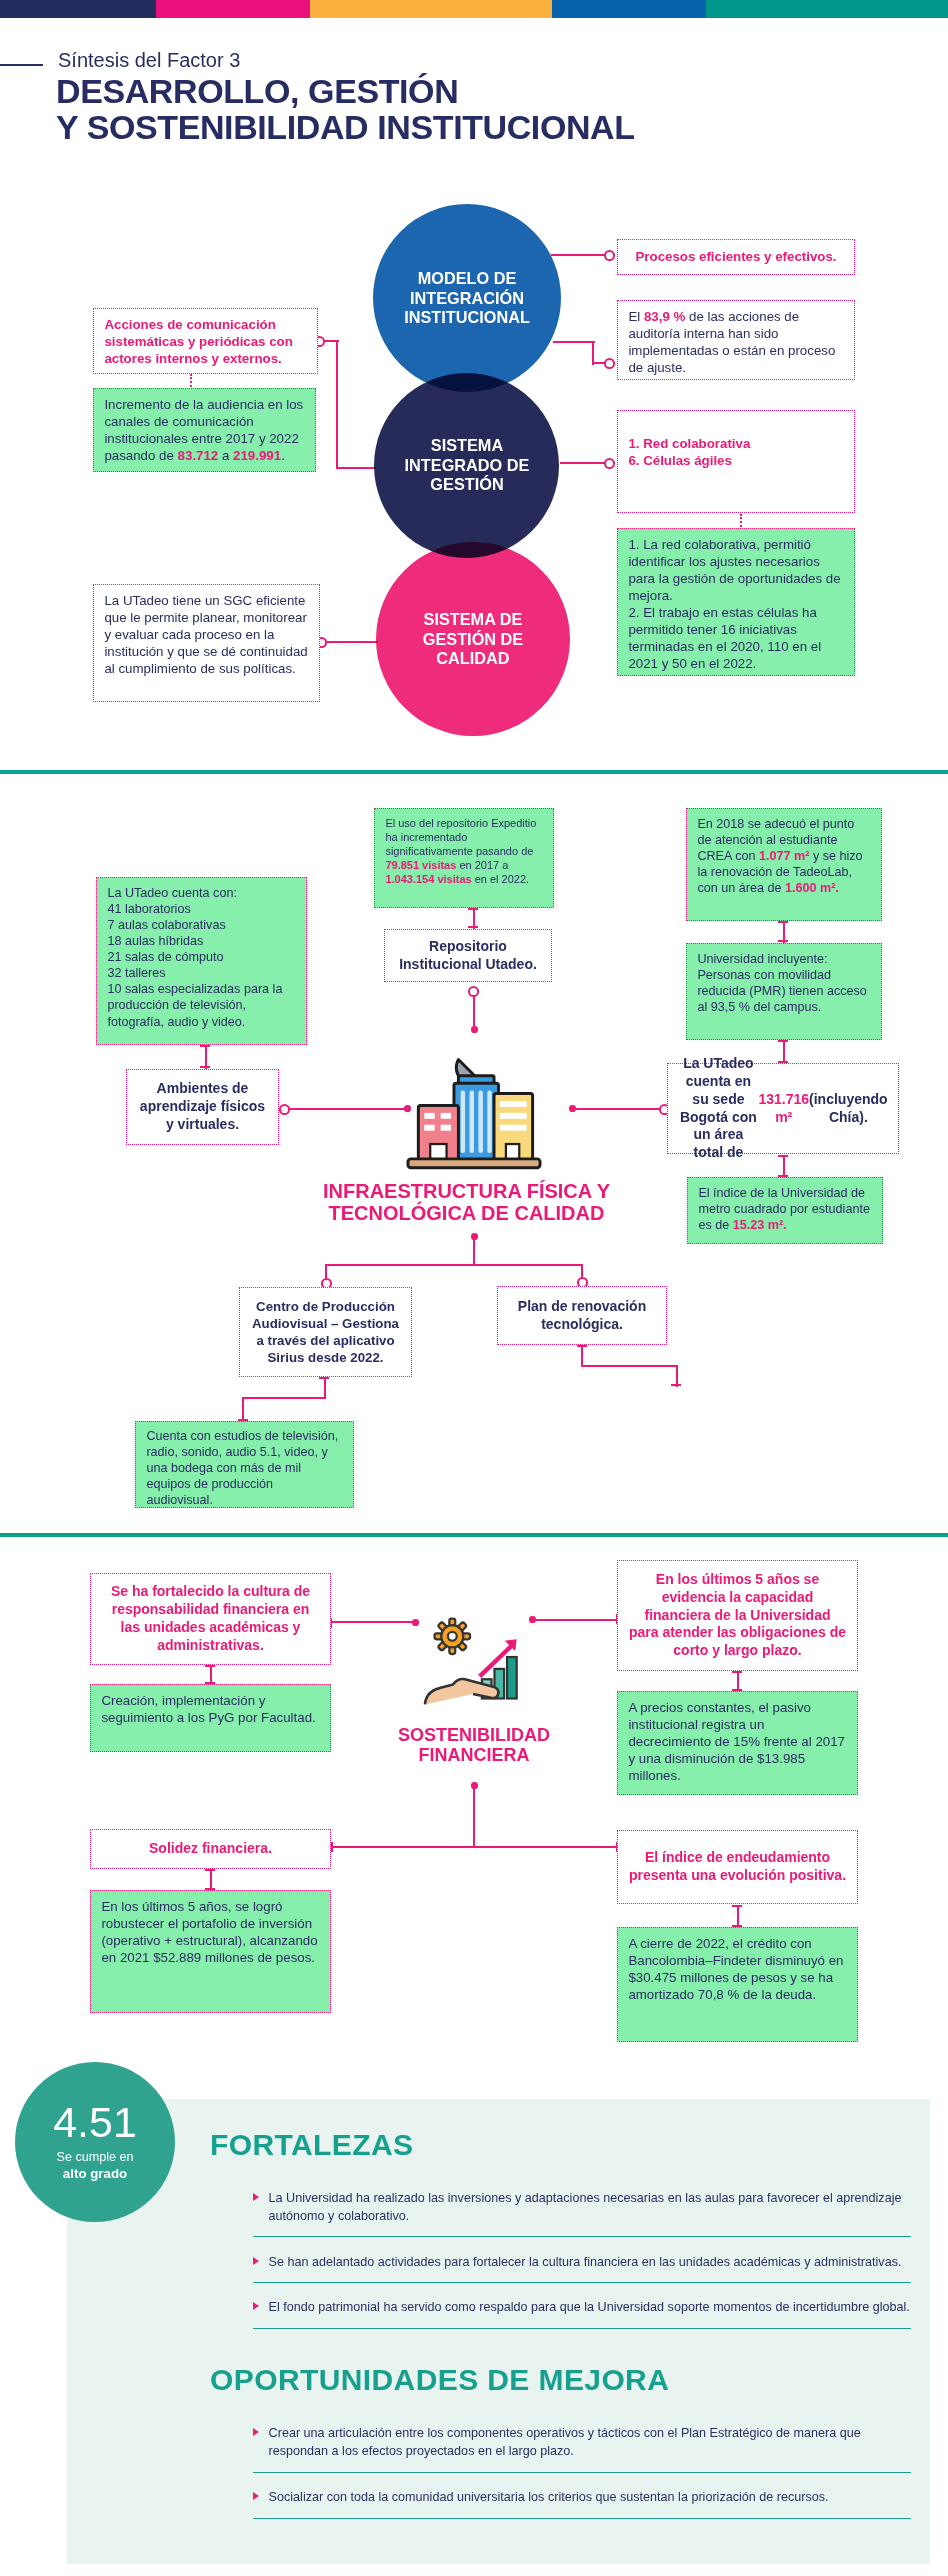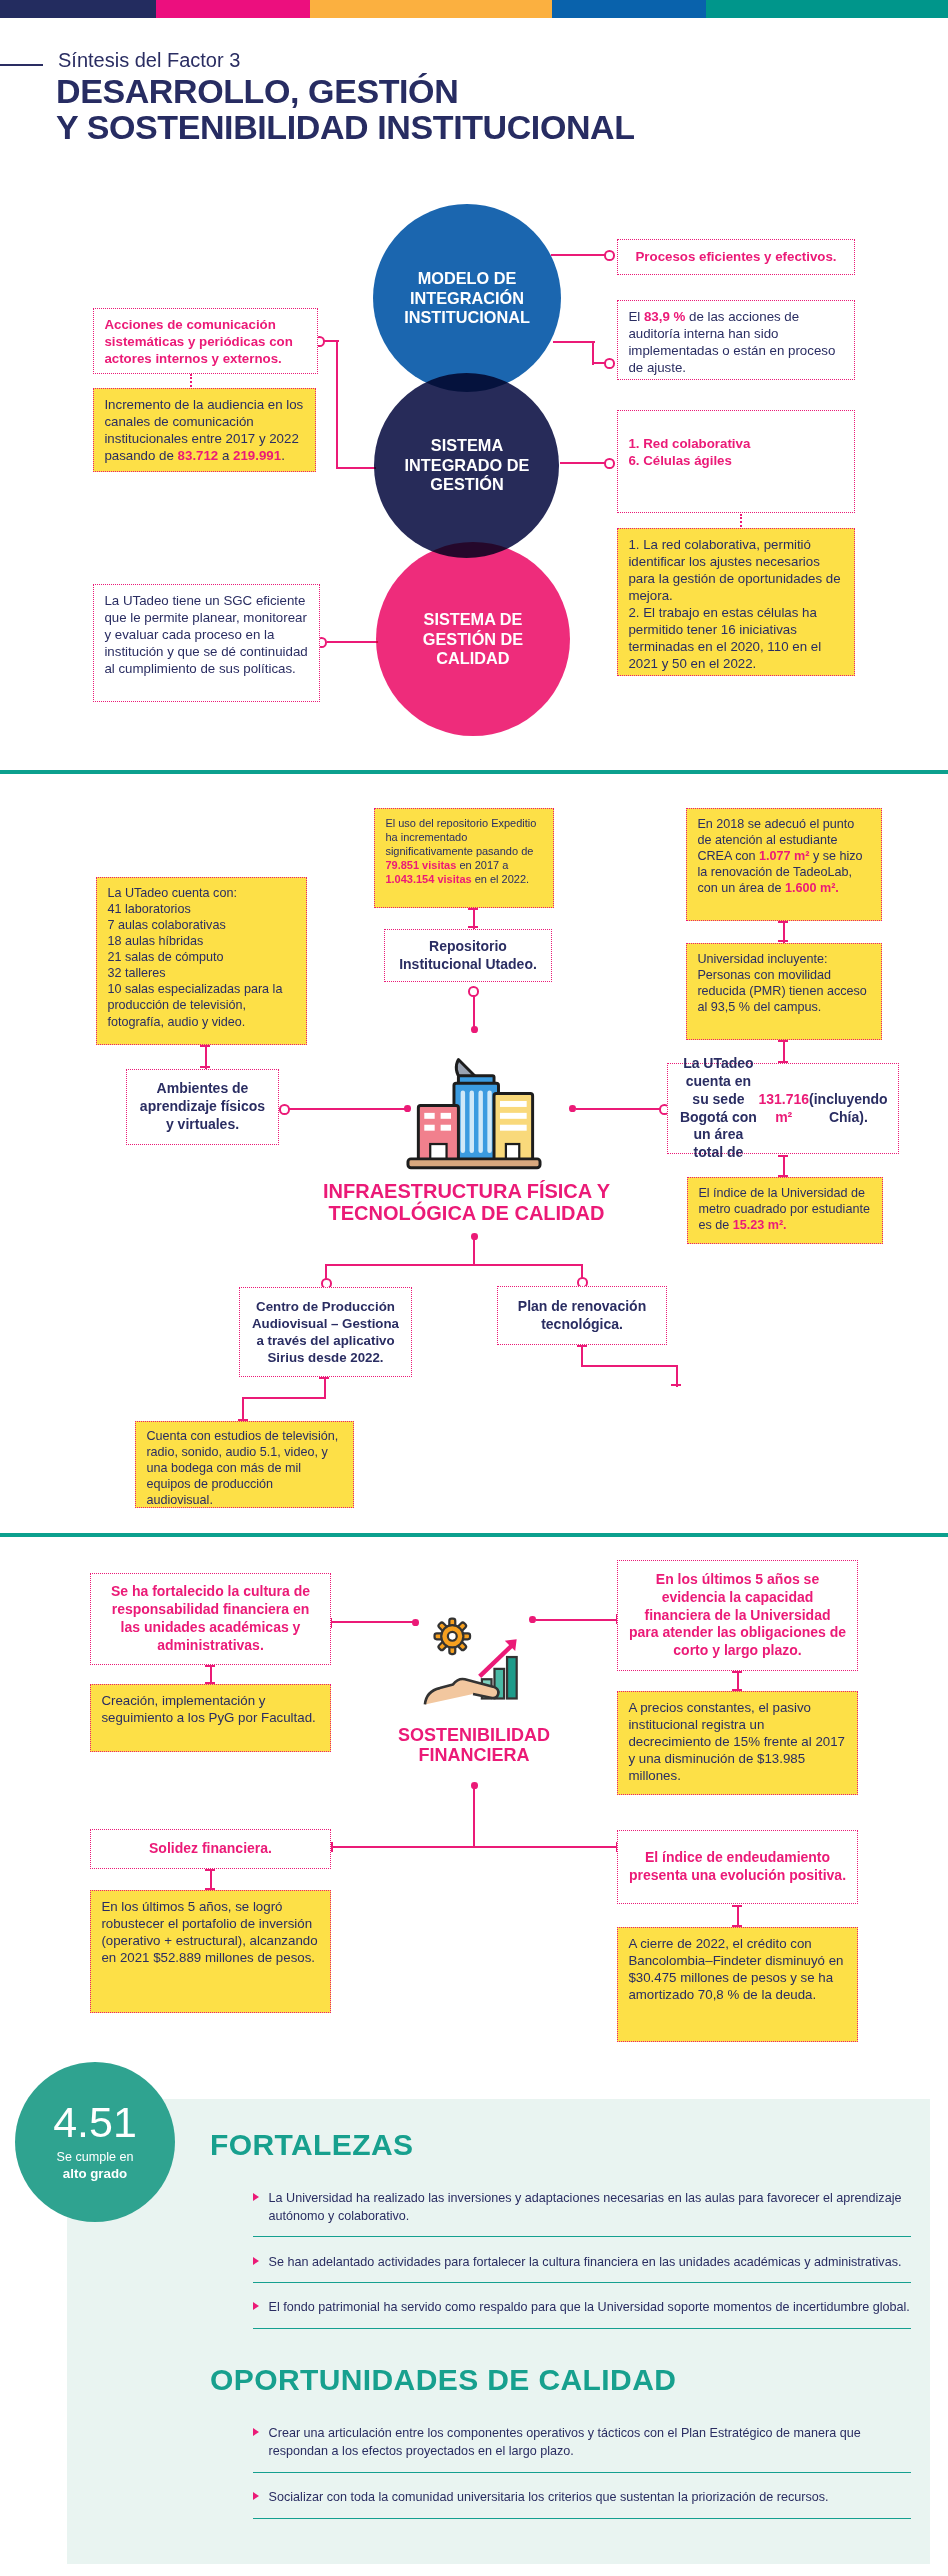--- a/index.html
+++ b/index.html
@@ -13,21 +13,21 @@
   .eyebrow-dash{position:absolute;left:0;top:64px;width:43px;height:1.5px;background:#2A2D62;}
   .page-title{position:absolute;left:56px;top:74px;font-size:34px;font-weight:800;
               color:#272C62;line-height:1.05;letter-spacing:-0.4px;}
   
   .vcircle{position:absolute;border-radius:50%;mix-blend-mode:multiply;}
   .vlabel{position:absolute;width:156px;color:#fff;font-weight:700;font-size:16.3px;
           line-height:1.2;text-align:center;transform:translate(-50%,-50%);}
   
   .box{position:absolute;border:1.5px dotted #EB1A77;box-sizing:border-box;
        font-size:13.3px;line-height:1.28;color:#2A2D62;padding:6.7px 10.4px;background:#fff;}
-  .box.fill{background:#fde047;}
+  .box.fill{background:#86efac;}
   .box.pinkb{color:#EB1A77;font-weight:700;}
   .box.navyb{font-weight:700;}
   .box.ctr{display:flex;align-items:center;justify-content:center;text-align:center;}
   .hl{color:#EB1A77;font-weight:700;}
   
   .ln{position:absolute;background:#EB1A77;}
   .ring{position:absolute;width:6.7px;height:6.7px;border:2.2px solid #EB1A77;border-radius:50%;background:#fff;}
   .dot{position:absolute;width:6.7px;height:6.7px;border-radius:50%;background:#EB1A77;}
   .dotv{position:absolute;width:0;border-left:2.2px dotted #EB1A77;}
   
@@ -277,21 +277,21 @@
     </div>
     <div class="f-item">
       <span class="tri"></span>
       <span class="f-text">Se han adelantado actividades para fortalecer la cultura financiera en las unidades académicas y administrativas.</span>
     </div>
     <div class="f-item">
       <span class="tri"></span>
       <span class="f-text">El fondo patrimonial ha servido como respaldo para que la Universidad soporte momentos de incertidumbre global.</span>
     </div>
     <div class="gap-h"></div>
-    <h2 class="teal-h">OPORTUNIDADES DE CALIDAD</h2>
+    <h2 class="teal-h">OPORTUNIDADES DE MEJORA</h2>
     <div class="f-item">
       <span class="tri"></span>
       <span class="f-text">Crear una articulación entre los componentes operativos y tácticos con el Plan Estratégico de manera que respondan a los efectos proyectados en el largo plazo.</span>
     </div>
     <div class="f-item">
       <span class="tri"></span>
       <span class="f-text">Socializar con toda la comunidad universitaria los criterios que sustentan la priorización de recursos.</span>
     </div>
   </div>
 

